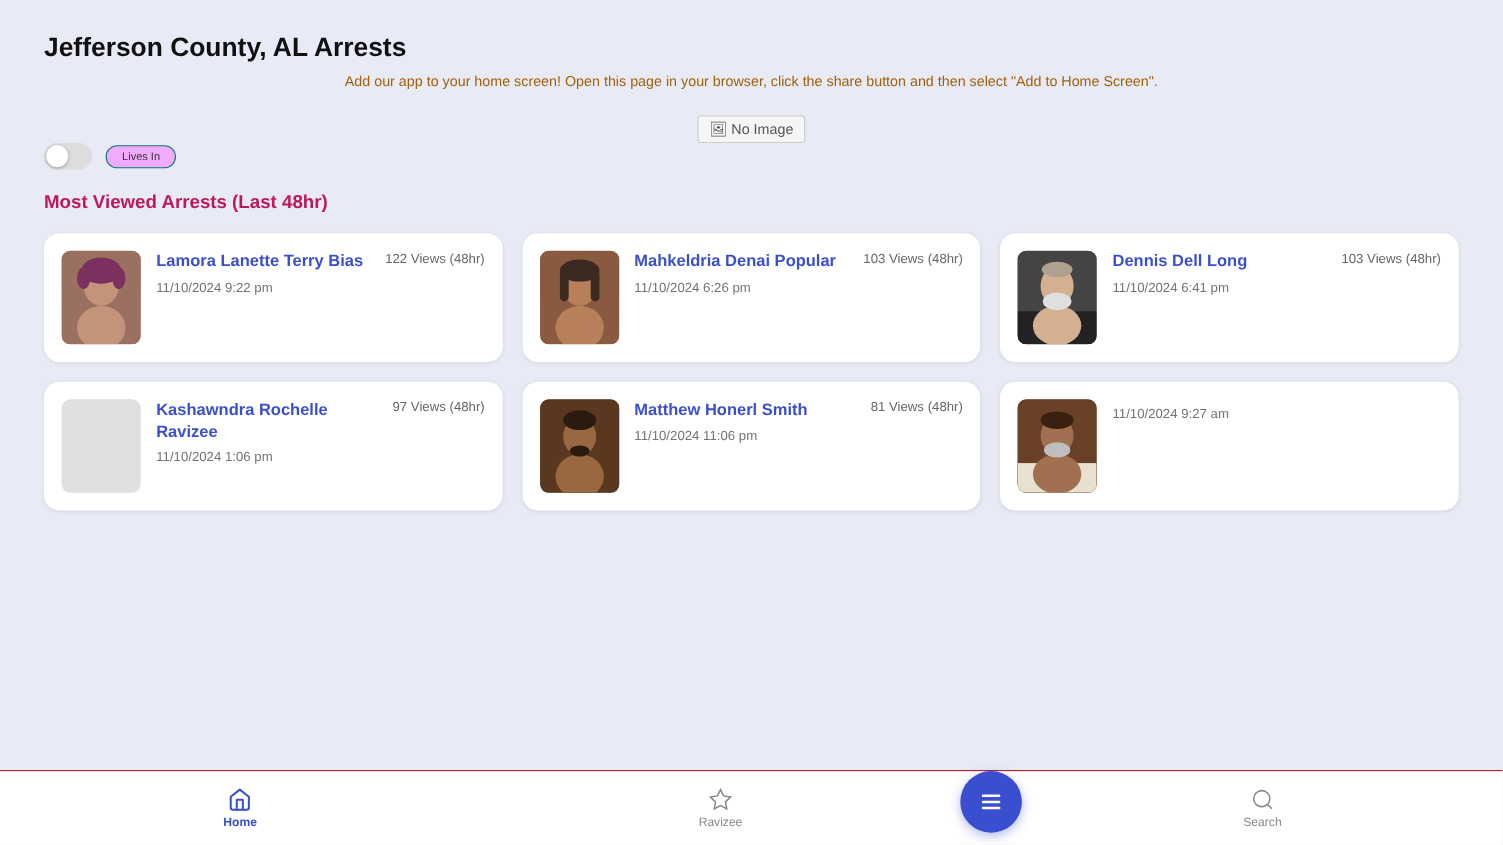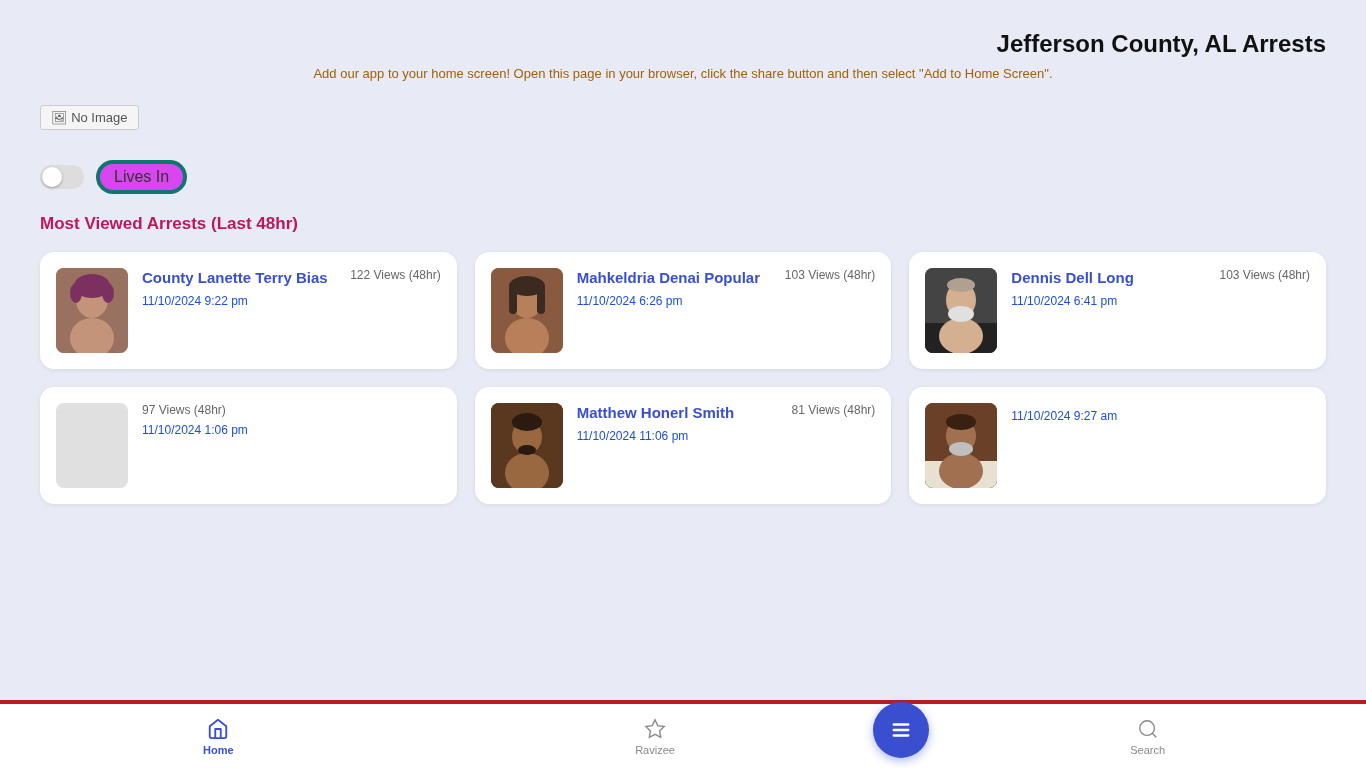--- a/index.html
+++ b/index.html
@@ -9,34 +9,34 @@
       min-height: 768px;
       width: 1366px;
       position: relative;
       overflow-x: hidden;
     }
     .main-content {
       padding: 30px 40px 100px;
       max-width: 1366px;
     }
     .page-title {
-      text-align: right;
+      text-align: left;
       font-size: 24px;
       font-weight: 700;
       color: #111;
       margin-bottom: 8px;
     }
     .subtitle {
       text-align: center;
       font-size: 13px;
       color: #a16207;
       margin-bottom: 24px;
     }
     .no-image-container {
-      margin-bottom: 30px;
+      text-align: center;
     }
     .no-image-placeholder {
       display: inline-block;
       font-size: 13px;
       color: #555;
       border: 1px solid #ccc;
       padding: 4px 10px;
       background: #f5f5f5;
       border-radius: 3px;
     }
@@ -60,24 +60,24 @@
       position: absolute;
       width: 20px;
       height: 20px;
       background: white;
       border-radius: 50%;
       top: 2px;
       left: 2px;
       box-shadow: 0 1px 3px rgba(0,0,0,0.3);
     }
     .filter-label {
-      font-size: 16px;
+      font-size: 10px;
       color: #333;
-      background: #d946ef;
-      border: 4px solid #0f766e;
+      background: #f0abfc;
+      border: 1px solid #0f766e;
       border-radius: 20px;
       padding: 4px 14px;
     }
     .section-title {
       font-size: 17px;
       font-weight: 600;
       color: #be185d;
       margin-bottom: 18px;
     }
     .arrests-grid {
@@ -119,33 +119,33 @@
       margin-right: 8px;
     }
     .views-badge {
       font-size: 12px;
       color: #666;
       white-space: nowrap;
       flex-shrink: 0;
     }
     .arrest-date {
       font-size: 12px;
-      color: #1d4ed8;
+      color: #737373;
       margin-top: 6px;
     }
 
     
     .bottom-nav {
       position: fixed;
       bottom: 0;
       left: 0;
       width: 1366px;
       height: 68px;
       background: white;
-      border-top: 4px solid #b91c1c;
+      border-top: 1px solid #b91c1c;
       display: flex;
       align-items: center;
       justify-content: space-around;
       z-index: 100;
     }
     .nav-item {
       display: flex;
       flex-direction: column;
       align-items: center;
       gap: 3px;
@@ -238,21 +238,21 @@
           <ellipse cx="36" cy="32" rx="16" ry="18" fill="#C4947A"></ellipse>
           <ellipse cx="36" cy="70" rx="22" ry="20" fill="#C4947A"></ellipse>
 
           <ellipse cx="36" cy="18" rx="18" ry="12" fill="#7B3060"></ellipse>
           <ellipse cx="20" cy="25" rx="6" ry="10" fill="#7B3060"></ellipse>
           <ellipse cx="52" cy="25" rx="6" ry="10" fill="#7B3060"></ellipse>
         </svg>
       </div>
       <div class="card-info">
         <div class="card-header">
-          <div class="person-name">County Lanette Terry Bias</div>
+          <div class="person-name">Lamora Lanette Terry Bias</div>
           <div class="views-badge">122 Views (48hr)</div>
         </div>
         <div class="arrest-date">11/10/2024 9:22 pm</div>
       </div>
     </div>
 
     <div class="arrest-card">
       <div class="mugshot-face mugshot-2">
         <svg viewBox="0 0 72 85" xmlns="http://www.w3.org/2000/svg">
           <rect width="72" height="85" fill="#8A5A40"></rect>
@@ -294,20 +294,21 @@
           <div class="views-badge">103 Views (48hr)</div>
         </div>
         <div class="arrest-date">11/10/2024 6:41 pm</div>
       </div>
     </div>
 
     <div class="arrest-card">
       <div class="mugshot-placeholder" style="background:#e0e0e0; border-radius:8px; width:72px; height:85px; flex-shrink:0;"></div>
       <div class="card-info">
         <div class="card-header">
+          <div class="person-name">Kashawndra Rochelle Ravizee</div>
           <div class="views-badge">97 Views (48hr)</div>
         </div>
         <div class="arrest-date">11/10/2024 1:06 pm</div>
       </div>
     </div>
 
     <div class="arrest-card">
       <div class="mugshot-face" style="background:#6A4A30;">
         <svg viewBox="0 0 72 85" xmlns="http://www.w3.org/2000/svg">
           <rect width="72" height="85" fill="#5A3820"></rect>

